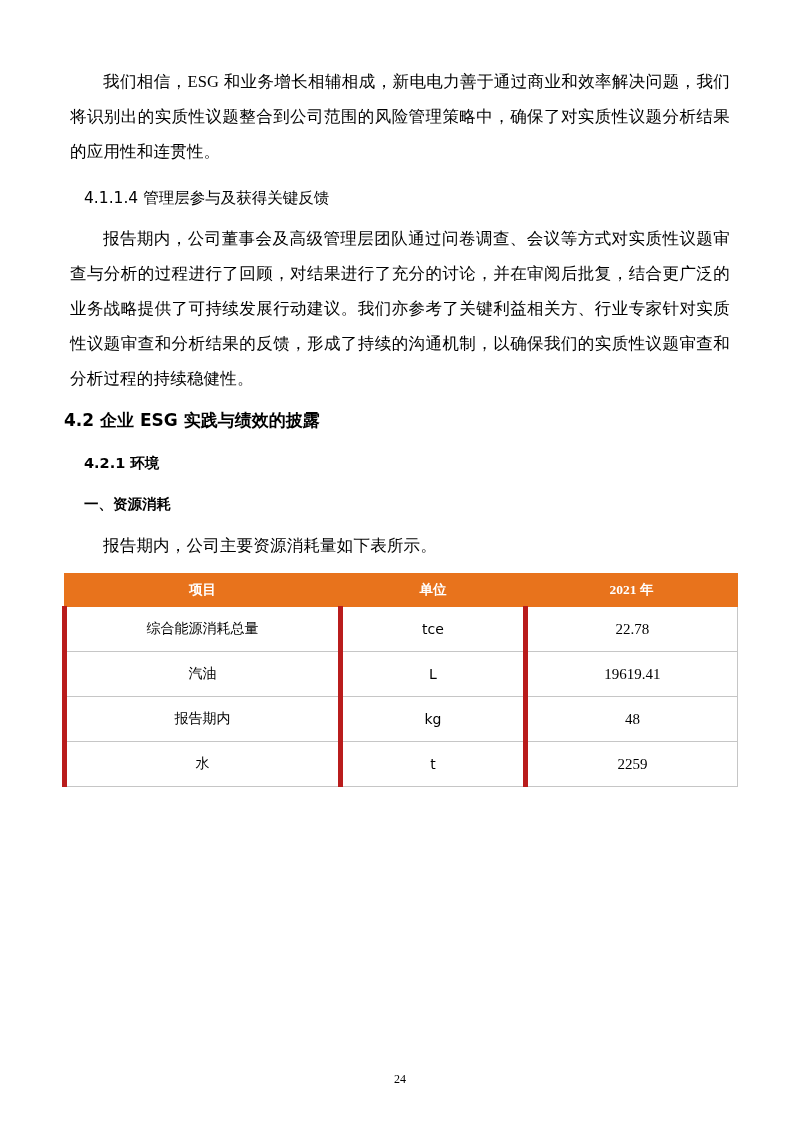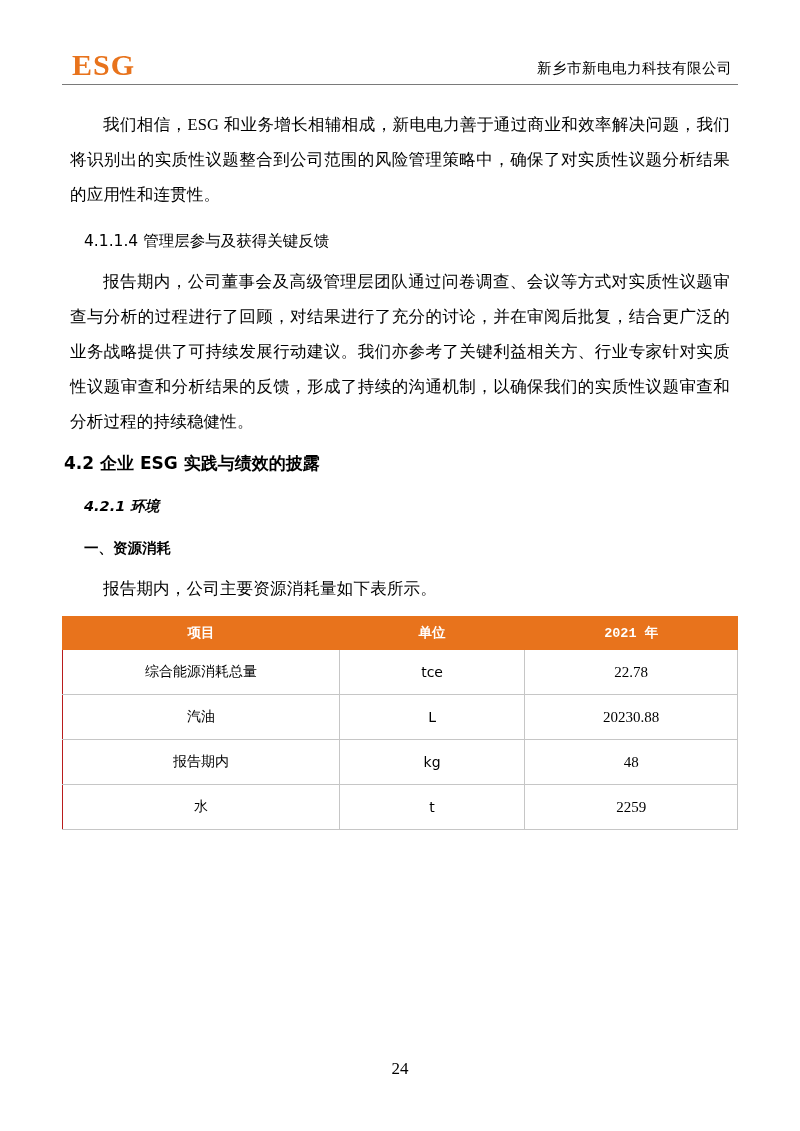--- a/index.html
+++ b/index.html
@@ -77,86 +77,81 @@
     text-indent: 2px;
     line-height: 32px;
   }
   h4.head4 {
     margin: 12px 0 2px 0;
     font-family: "DejaVu Sans", sans-serif;
     font-size: 14.5px;
     font-weight: bold;
     text-indent: 22px;
     line-height: 30px;
-    font-style: italic;
   }
   h5.head5 {
     margin: 12px 0 6px 0;
-    font-family: Liberation Serif, serif;
+    font-family: Liberation Mono, monospace;
     font-size: 14.5px;
     font-weight: bold;
     text-indent: 22px;
     line-height: 30px;
   }
 
   
   table.data {
     width: 100%;
     border-collapse: collapse;
     margin-top: 10px;
     table-layout: fixed;
   }
   table.data th {
     background: #e8731c;
     color: #ffffff;
-    font-family: Liberation Mono, monospace;
+    font-family: Liberation Serif, serif;
     font-size: 13.5px;
     font-weight: bold;
     height: 30px;
     text-align: center;
     border: 1px solid #e8731c;
   }
   table.data td {
     height: 42px;
     text-align: center;
     font-size: 14px;
     border-bottom: 1px solid #c6c6c6;
-    border-left: 1px solid #b91c1c;
+    border-left: 5px solid #b91c1c;
     border-right: 1px solid #c6c6c6;
     font-family: "DejaVu Sans", sans-serif;
   }
   table.data td.num {
     font-family: "Liberation Serif", serif;
     font-size: 15px;
   }
   table.data col.c1 { width: 41%; }
   table.data col.c2 { width: 27.5%; }
   table.data col.c3 { width: 31.5%; }
 
   
   .footer {
     position: absolute;
     left: 0;
     right: 0;
-    bottom: 52px;
+    bottom: 44px;
     text-align: center;
-    font-size: 17px;
+    font-size: 12px;
     font-family: "Liberation Serif", serif;
     color: #000;
   }
 </style>
 </head>
 <body>
 
 <div class="page">
 
-  <div class="header">
-    <div class="logo">ESG</div>
-    <div class="header-company">新乡市新电电力科技有限公司</div>
-  </div>
 
   <div class="content">
 
     <p class="para">我们相信，ESG 和业务增长相辅相成，新电电力善于通过商业和效率解决问题，我们将识别出的实质性议题整合到公司范围的风险管理策略中，确保了对实质性议题分析结果的应用性和连贯性。</p>
 
     <h3 class="head3">4.1.1.4 管理层参与及获得关键反馈</h3>
 
     <p class="para">报告期内，公司董事会及高级管理层团队通过问卷调查、会议等方式对实质性议题审查与分析的过程进行了回顾，对结果进行了充分的讨论，并在审阅后批复，结合更广泛的业务战略提供了可持续发展行动建议。我们亦参考了关键利益相关方、行业专家针对实质性议题审查和分析结果的反馈，形成了持续的沟通机制，以确保我们的实质性议题审查和分析过程的持续稳健性。</p>
 
     <h2 class="head2">4.2 企业 ESG 实践与绩效的披露</h2>
@@ -182,21 +177,21 @@
       </thead>
       <tbody>
         <tr>
           <td>综合能源消耗总量</td>
           <td>tce</td>
           <td class="num">22.78</td>
         </tr>
         <tr>
           <td>汽油</td>
           <td>L</td>
-          <td class="num">20230.88</td>
+          <td class="num">19619.41</td>
         </tr>
         <tr>
           <td>报告期内</td>
           <td>kg</td>
           <td class="num">48</td>
         </tr>
         <tr>
           <td>水</td>
           <td>t</td>
           <td class="num">2259</td>

